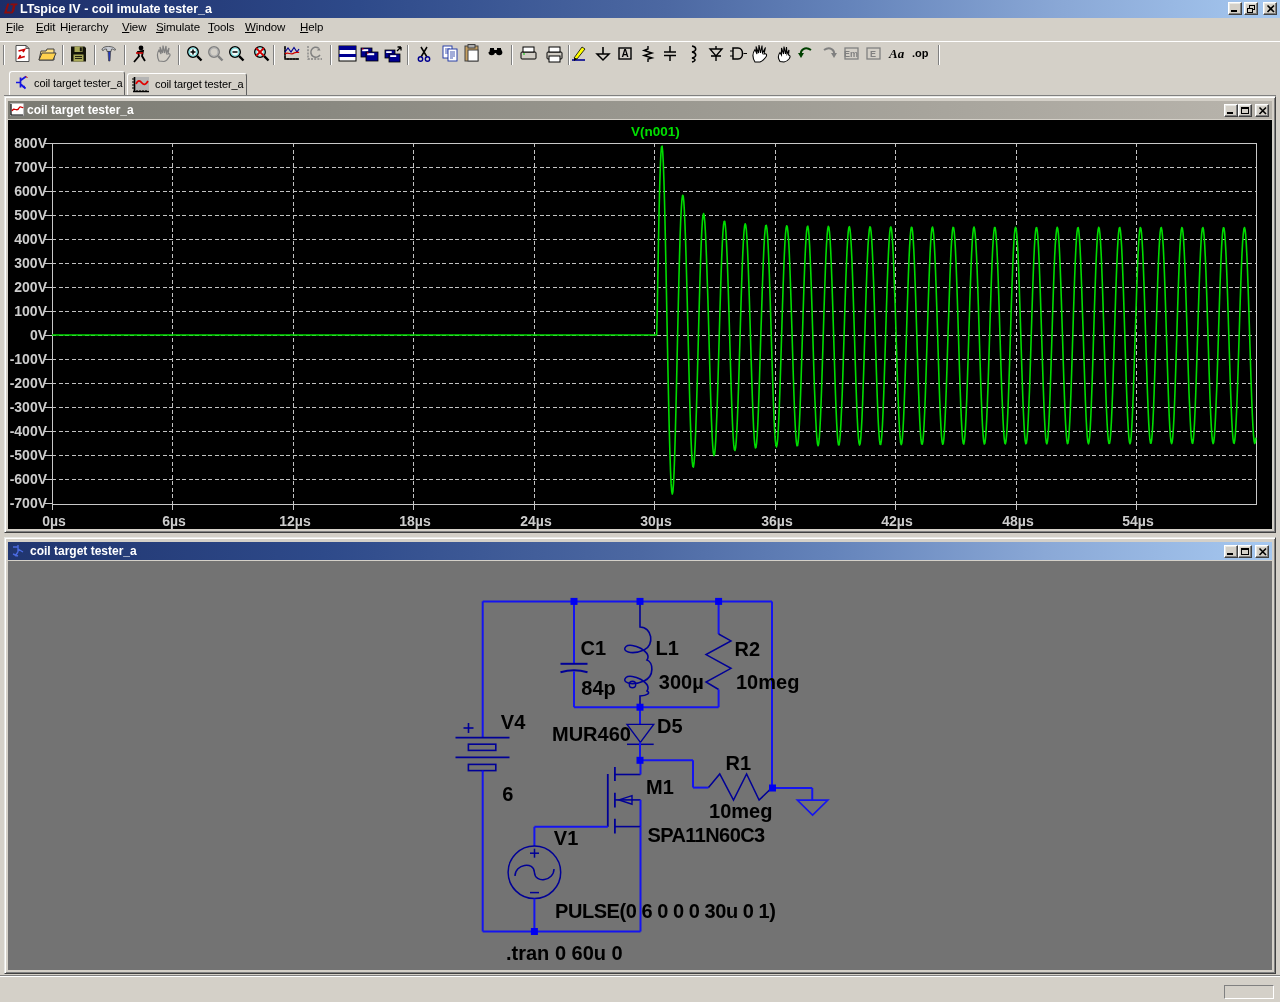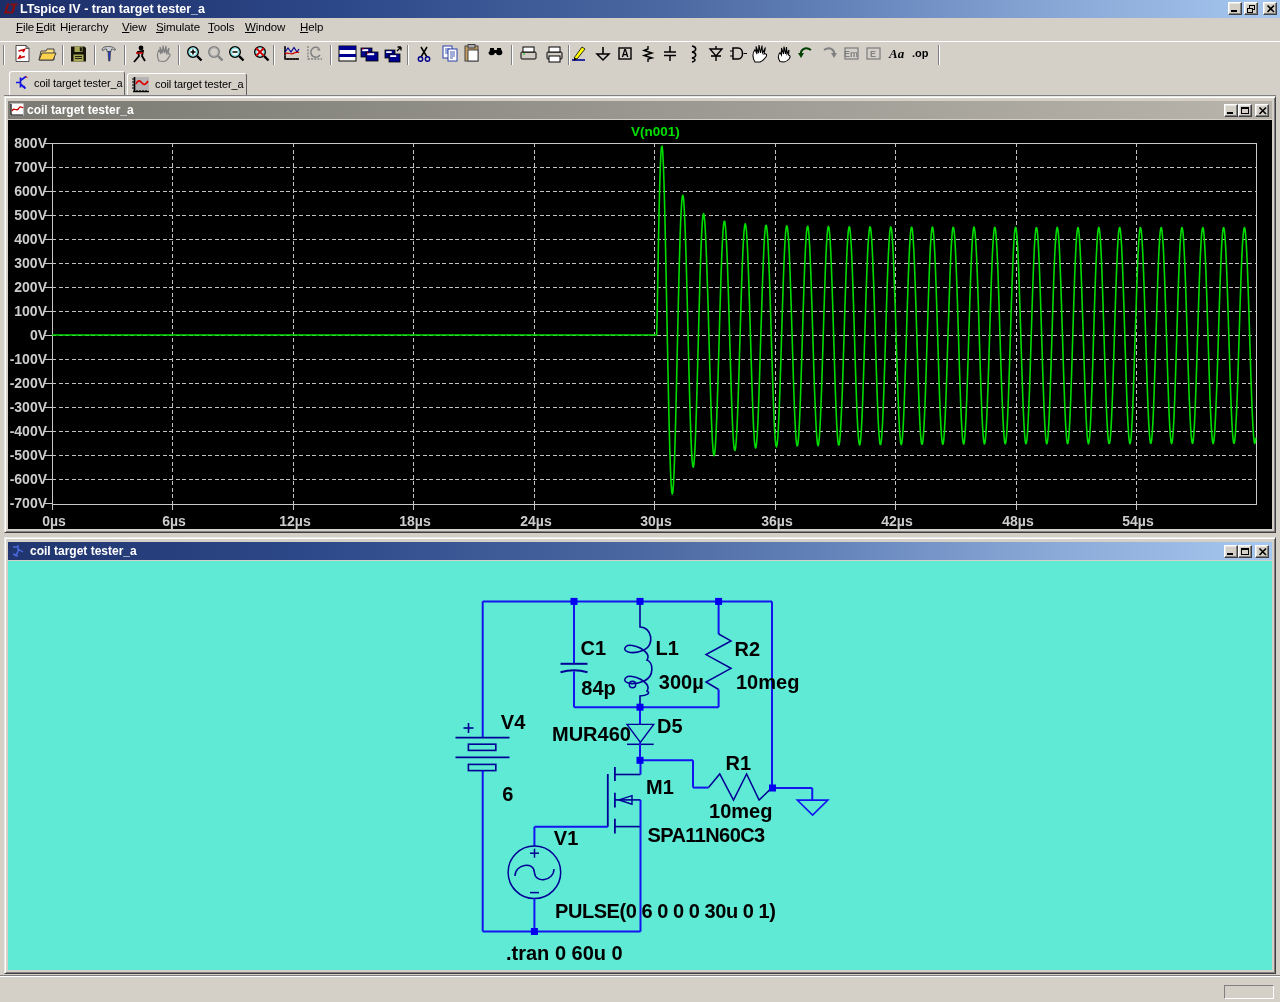--- a/index.html
+++ b/index.html
@@ -31,37 +31,37 @@
 .st { font-family:"Liberation Sans"; font-weight:bold; fill:#000; }
 .statusbar { position:absolute; left:0; top:975px; width:1280px; height:27px; background:#d4d0c8;
   border-top:1px solid #808080; box-shadow:inset 0 1px 0 #fff; }
 </style></head><body>
 
 <div class="titlebar">
   <svg width="18" height="16" style="position:absolute;left:2px;top:2px">
     <path d="M5.2 1.5 L7.4 1.5 L4.8 9.5 L8.8 9.5 L8.5 11.5 L2 11.5 Z" fill="#8b0d0d"></path>
     <path d="M8.6 1.5 L15.6 1.5 L15.2 3.3 L13.4 3.3 L12.2 9 L10.6 11.3 L8.4 11.5 L9.8 9 L10.9 3.3 L8.2 3.3 Z" fill="#8b0d0d"></path>
   </svg>
-  <span style="position:absolute;left:20px;top:2px">LTspice IV - tran target tester_a</span>
+  <span style="position:absolute;left:20px;top:2px">LTspice IV - coil imulate tester_a</span>
   <div class="wbtn" style="left:1228px;top:2px;width:14px;height:13px">
       <div style="position:absolute;left:2px;bottom:2px;width:6px;height:2px;background:#000"></div>
     </div>
     <div class="wbtn" style="left:1244px;top:2px;width:14px;height:13px">
       <div style="position:absolute;left:4px;top:2px;width:6px;height:5px;border:1px solid #000"></div>
       <div style="position:absolute;left:2px;top:5px;width:6px;height:5px;border:1px solid #000;background:#d4d0c8"></div>
     </div>
     <div class="wbtn" style="left:1262.6px;top:2px;width:14px;height:13px">
       <svg width="14" height="13" style="position:absolute;left:0;top:0">
         <path d="M3.5 2.5 L10 9 M10 2.5 L3.5 9" stroke="#000" stroke-width="1.6"></path>
       </svg>
     </div>
 </div>
 
 <div class="menubar">
-  <span style="left:16px"><u>F</u>ile</span>
+  <span style="left:6px"><u>F</u>ile</span>
   <span style="left:36px"><u>E</u>dit</span>
   <span style="left:60px">H<u>i</u>erarchy</span>
   <span style="left:122px"><u>V</u>iew</span>
   <span style="left:156px"><u>S</u>imulate</span>
   <span style="left:208px"><u>T</u>ools</span>
   <span style="left:245px"><u>W</u>indow</span>
   <span style="left:300px"><u>H</u>elp</span>
 </div>
 
 <div class="toolbar">
@@ -400,21 +400,21 @@
       </div>
       <div class="wbtn" style="left:1230.3px;top:3px;width:13.5px;height:12.5px">
         <div style="position:absolute;left:2px;top:2px;width:8px;height:7px;border:1px solid #000;border-top-width:2px"></div>
       </div>
       <div class="wbtn" style="left:1247.1999999999998px;top:3px;width:13.5px;height:12.5px">
         <svg width="14" height="13" style="position:absolute;left:0;top:0">
           <path d="M3.5 2.5 L10 9 M10 2.5 L3.5 9" stroke="#000" stroke-width="1.6"></path>
         </svg>
       </div>
   </div>
-  <div style="position:absolute;left:3px;top:23px;right:3px;bottom:3px;background:#5eead4">
+  <div style="position:absolute;left:3px;top:23px;right:3px;bottom:3px;background:#737373">
     <svg width="1266" height="412" style="position:absolute;left:0;top:0">
         <g transform="translate(-7,0)">
           <line x1="481.7" y1="40.39999999999998" x2="771" y2="40.39999999999998" stroke="#1414f0" stroke-width="2.0"></line>
           <line x1="481.7" y1="40.39999999999998" x2="481.7" y2="176.70000000000005" stroke="#1414f0" stroke-width="2.0"></line>
           <line x1="481.7" y1="209.79999999999995" x2="481.7" y2="370.5" stroke="#1414f0" stroke-width="2.0"></line>
           <line x1="454.5" y1="176.70000000000005" x2="508.5" y2="176.70000000000005" stroke="#000096" stroke-width="1.8"></line>
           <rect x="467.4" y="183.20000000000005" width="27.4" height="6.2" fill="none" stroke="#000096" stroke-width="1.6"></rect>
           <line x1="454.5" y1="196.39999999999998" x2="508.5" y2="196.39999999999998" stroke="#000096" stroke-width="1.8"></line>
           <rect x="467.4" y="203.39999999999998" width="27.4" height="6.2" fill="none" stroke="#000096" stroke-width="1.6"></rect>
           <line x1="481.7" y1="209.60000000000002" x2="481.7" y2="211" stroke="#1414f0" stroke-width="2.0"></line>

